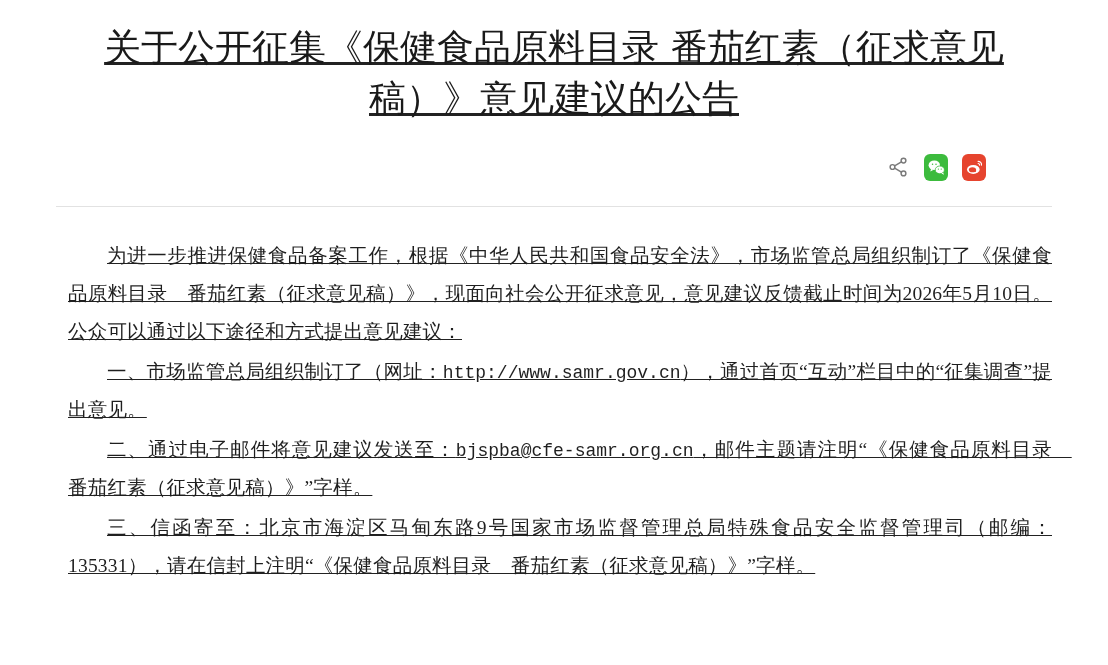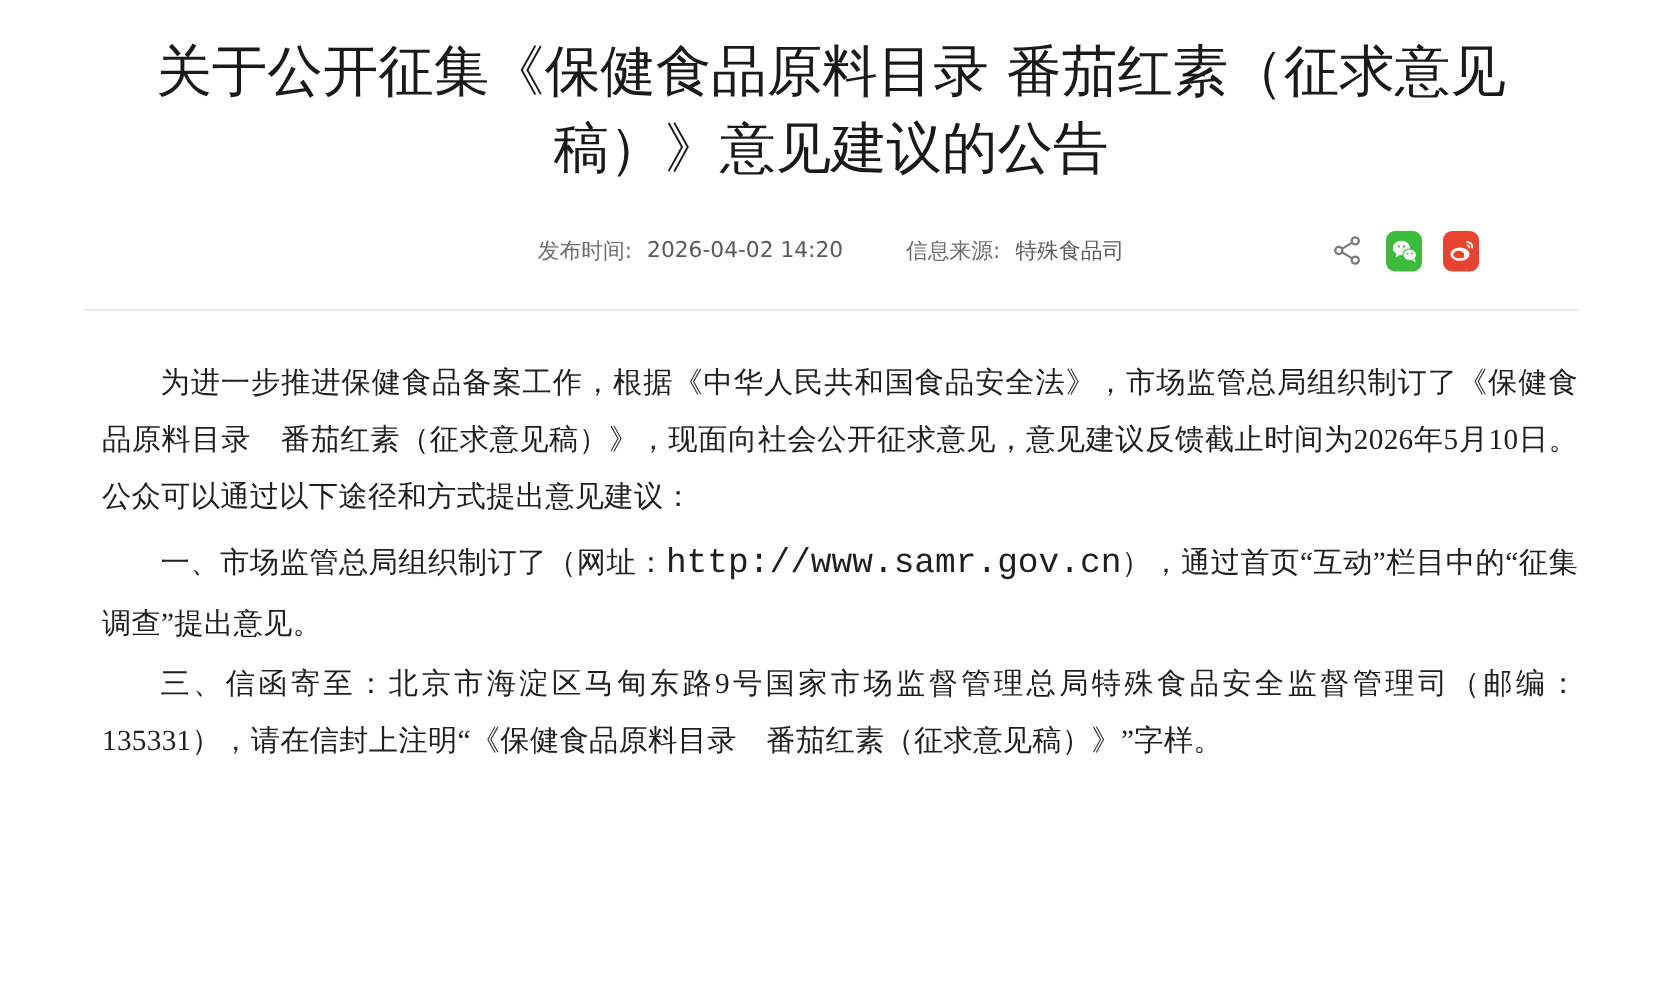--- a/index.html
+++ b/index.html
@@ -12,20 +12,21 @@
     background: #ffffff;
     font-family: "Liberation Serif", serif;
     color: #222222;
     overflow: hidden;
   }
   .page {
     width: 1108px;
     height: 665px;
     position: relative;
     box-sizing: border-box;
+    text-decoration: underline;
   }
   .article-header {
     padding: 22px 56px 0 56px;
   }
   .title {
     font-family: "DejaVu Sans", sans-serif;
     font-size: 37px;
     line-height: 1.38;
     font-weight: 500;
     color: #1a1a1a;
@@ -100,40 +101,33 @@
     font-family: "Liberation Serif", serif;
     font-size: 19.5px;
     line-height: 1.95;
     color: #1f1f1f;
     text-indent: 2em;
     text-align: justify;
     letter-spacing: 0.2px;
   }
   .mono {
     font-family: "Liberation Mono", monospace;
-    font-size: 23px;
+    font-size: 18px;
     letter-spacing: 0px;
   }
 </style>
 </head>
 <body>
 
 <div class="page">
 
   <div class="article-header">
     <h1 class="title">关于公开征集《保健食品原料目录 番茄红素（征求意见稿）》意见建议的公告</h1>
 
     <div class="meta-row">
-      <div class="meta-text">
-        <span class="meta-label">发布时间:</span>
-        <span class="meta-value">2026-04-02 14:20</span>
-        <span class="meta-gap"></span>
-        <span class="meta-label">信息来源:</span>
-        <span class="meta-value">特殊食品司</span>
-      </div>
 
       <div class="share-group">
         <span class="share-icon share-generic">
           <svg width="22" height="22" viewBox="0 0 24 24" fill="none" stroke="#7a7a7a" stroke-width="1.6" stroke-linecap="round" stroke-linejoin="round">
             <circle cx="18" cy="5" r="2.6"></circle>
             <circle cx="6" cy="12" r="2.6"></circle>
             <circle cx="18" cy="19" r="2.6"></circle>
             <line x1="8.3" y1="10.8" x2="15.7" y2="6.3"></line>
             <line x1="8.3" y1="13.2" x2="15.7" y2="17.7"></line>
           </svg>
@@ -167,16 +161,17 @@
         </span>
       </div>
     </div>
   </div>
 
   <div class="divider"></div>
 
   <div class="body">
     <p class="para" id="para-0"><span>为进一步推进保健食品备案工作，根据《中华人民共和国食品安全法》，市场监管总局组织制订了《保健食品原料目录　番茄红素（征求意见稿）》，现面向社会公开征求意见，意见建议反馈截止时间为2026年5月10日。公众可以通过以下途径和方式提出意见建议：</span></p>
     <p class="para" id="para-1"><span>一、市场监管总局组织制订了（网址：</span><span class="mono">http://www.samr.gov.cn</span><span>），通过首页“互动”栏目中的“征集调查”提出意见。</span></p>
+    <p class="para" id="para-2"><span>二、通过电子邮件将意见建议发送至：</span><span class="mono">bjspba@cfe-samr.org.cn</span><span>，邮件主题请注明“《保健食品原料目录　番茄红素（征求意见稿）》”字样。</span></p>
     <p class="para" id="para-3"><span>三、信函寄至：北京市海淀区马甸东路9号国家市场监督管理总局特殊食品安全监督管理司（邮编：135331），请在信封上注明“《保健食品原料目录　番茄红素（征求意见稿）》”字样。</span></p>
   </div>
 
 </div>
 
 </body></html>

